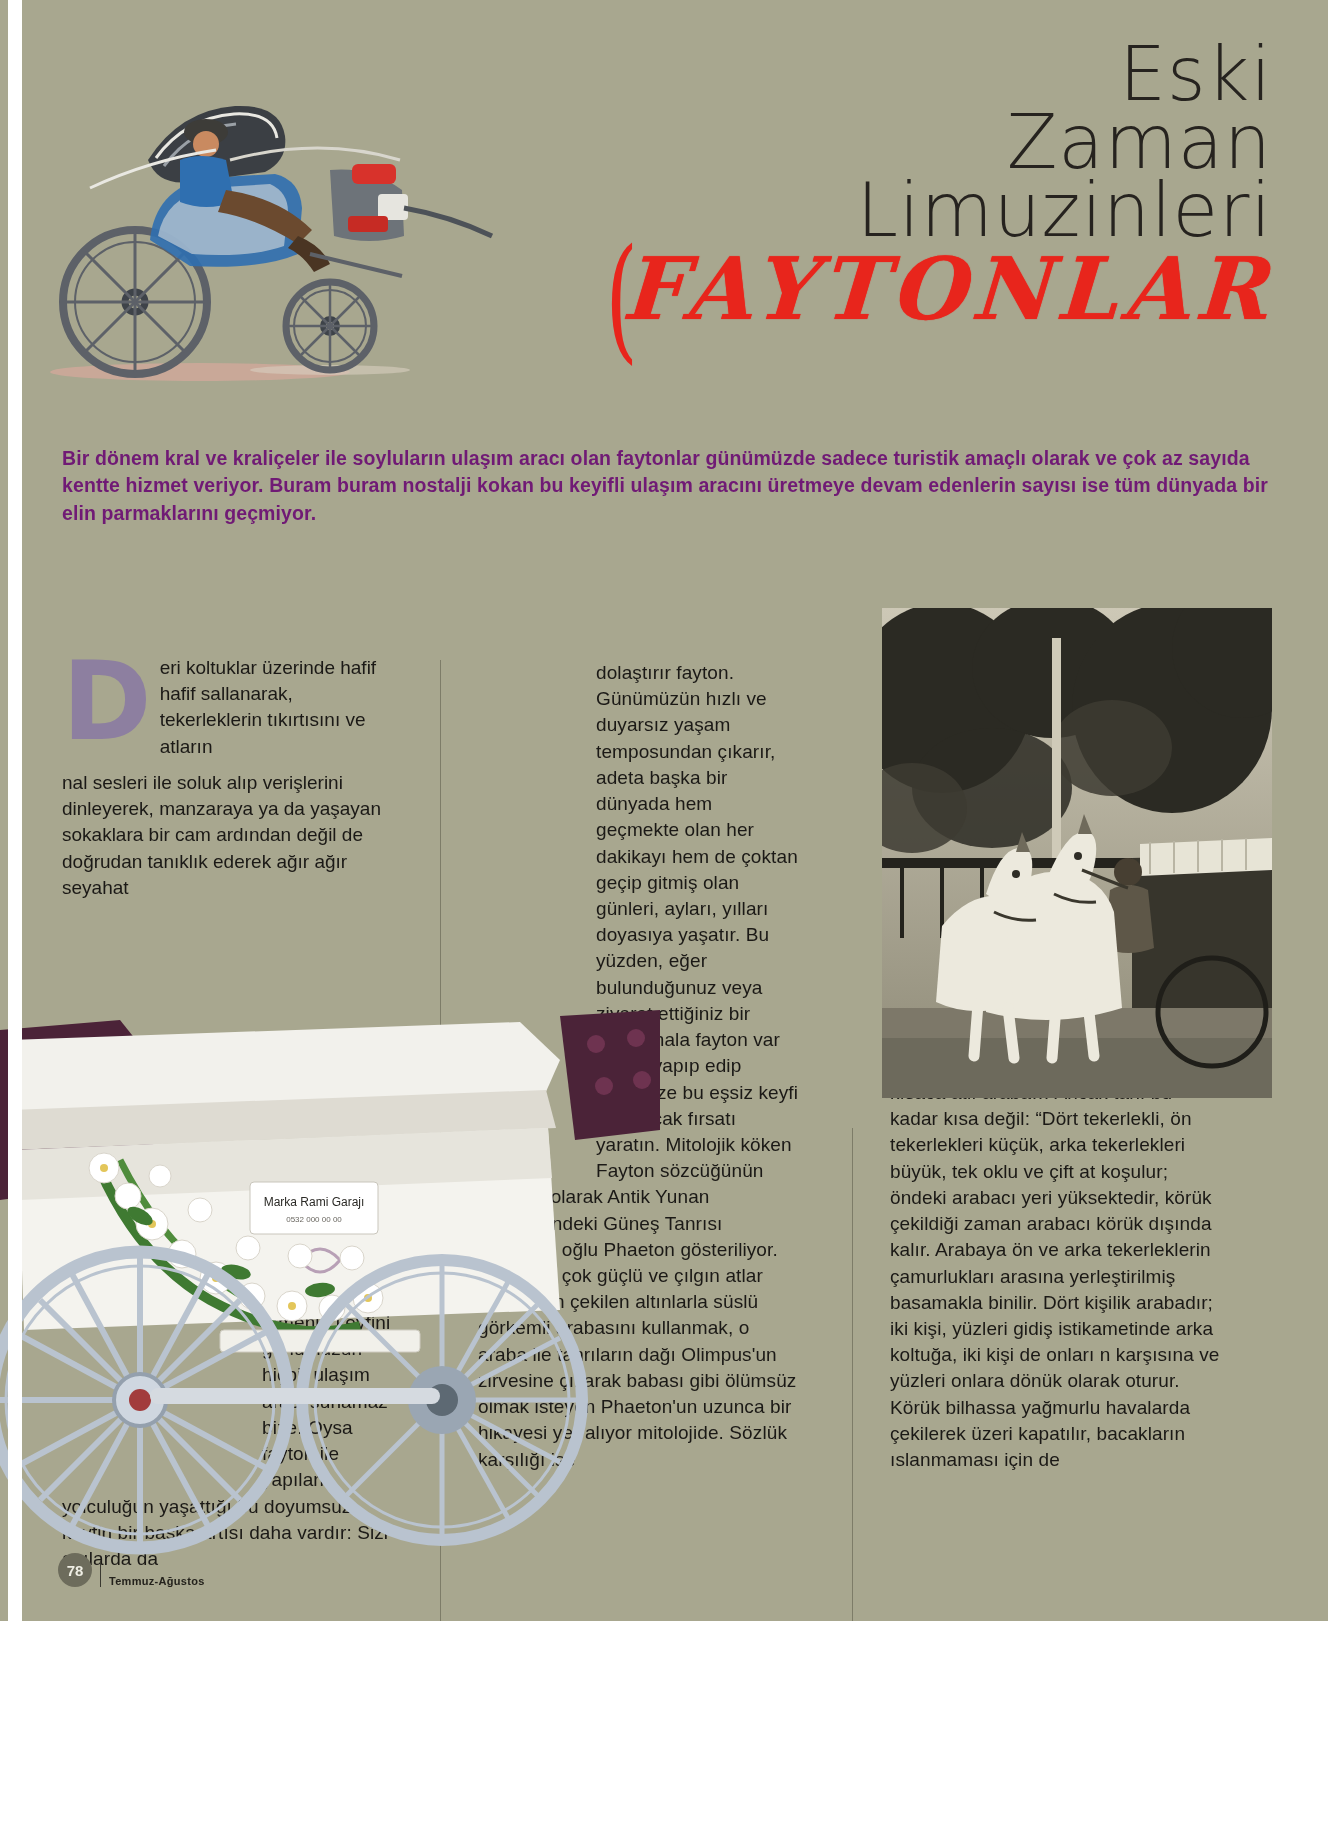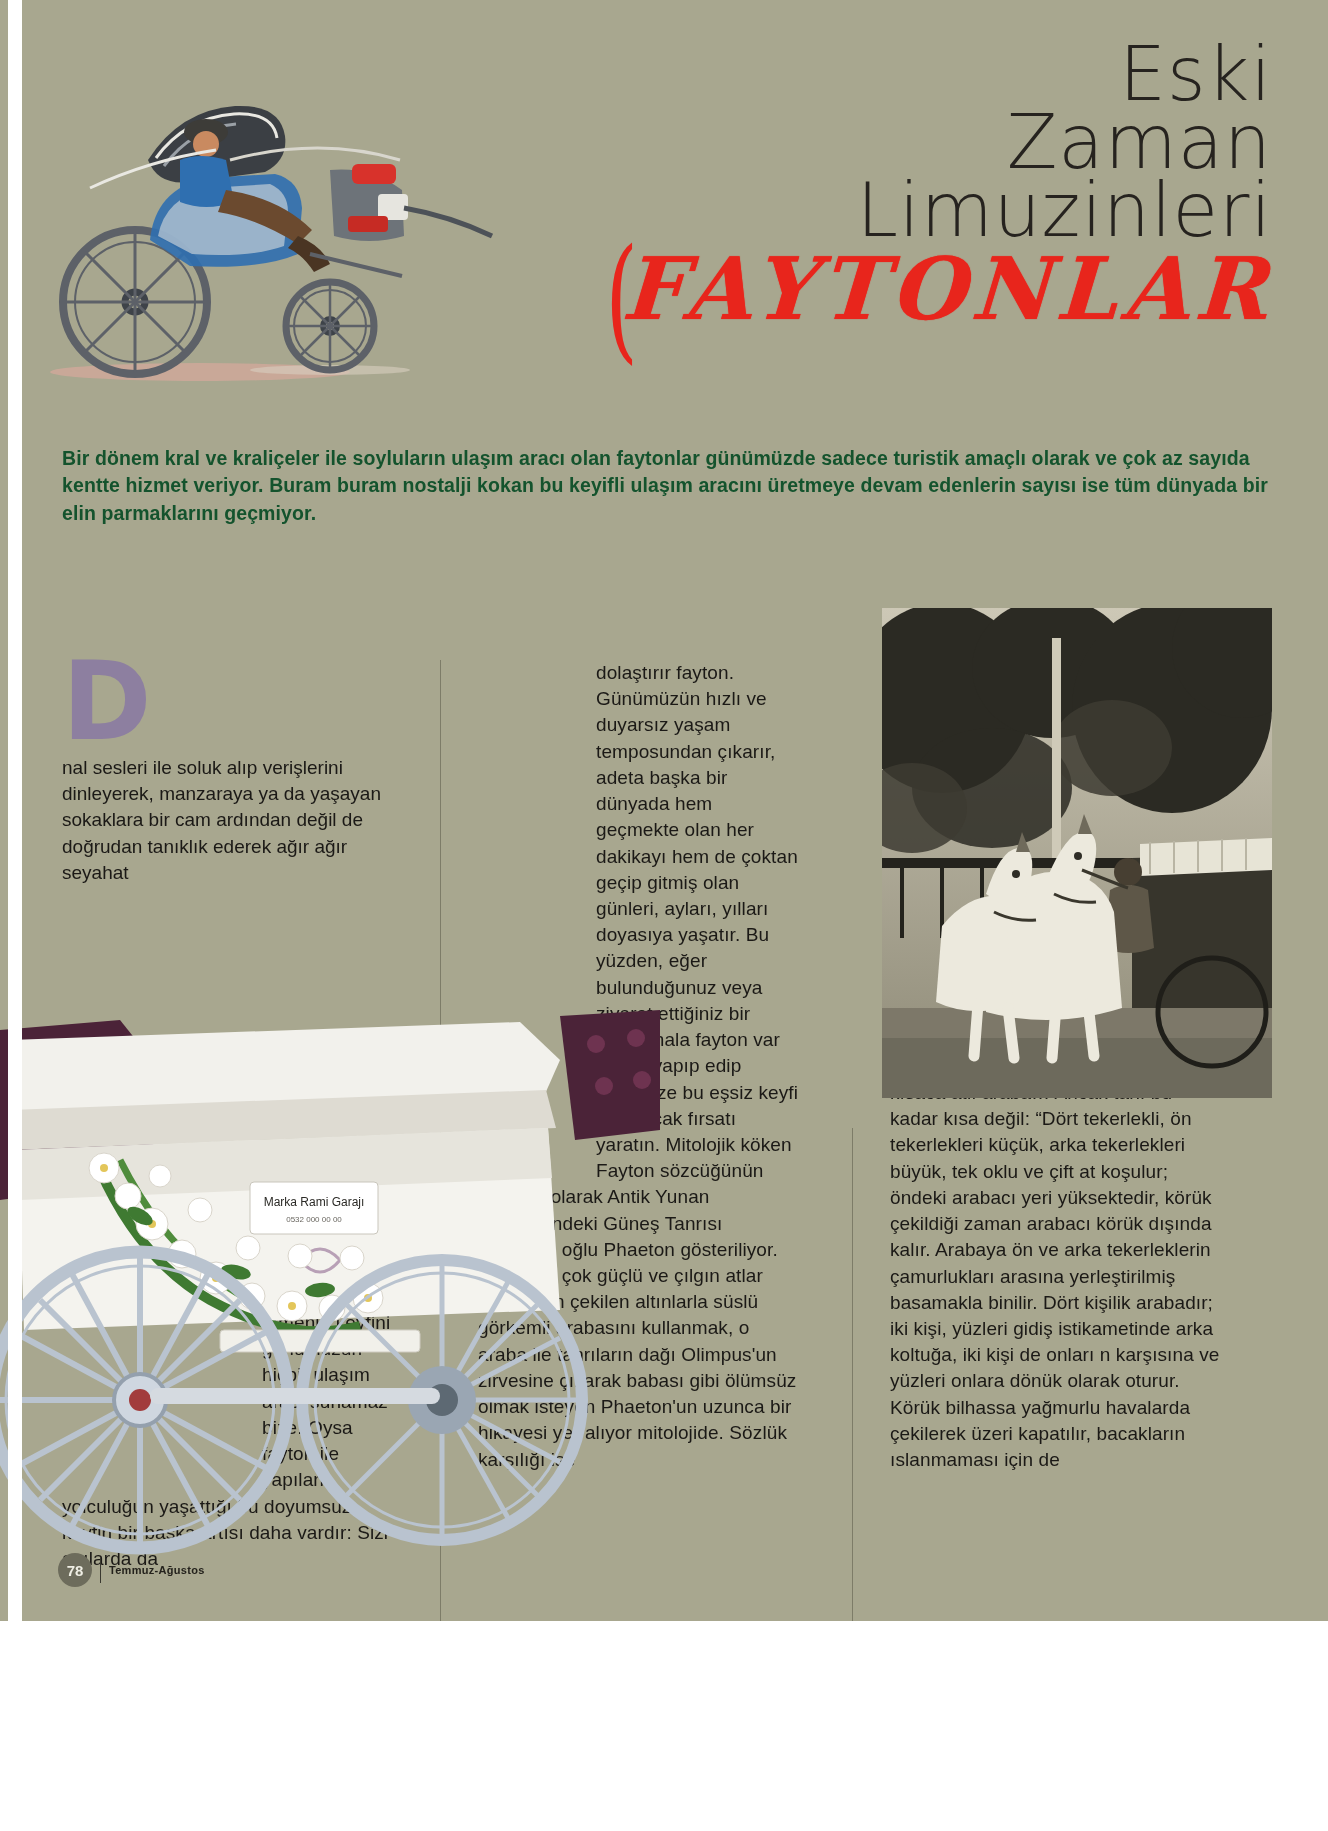--- a/index.html
+++ b/index.html
@@ -68,21 +68,21 @@
   }
 
   
   .lede {
     position: absolute;
     left: 62px;
     top: 425px;
     width: 1210px;
     font-size: 19.5px;
     line-height: 1.42;
-    color: #14532d;
+    color: #701a75;
     font-weight: 600;
     letter-spacing: .1px;
   }
 
   
   .col {
     position: absolute;
     font-size: 19px;
     line-height: 1.38;
     color: #1b1916;
@@ -129,21 +129,21 @@
     width: 660px;
     height: 580px;
   }
 
   
   .folio {
     position: absolute;
     left: 58px;
     bottom: 44px;
     display: flex;
-    align-items: center;
+    align-items: flex-end;
     gap: 8px;
   }
   .folio-num {
     width: 34px; height: 34px;
     border-radius: 50%;
     background: #6d6c5c;
     color: #efeee4;
     font-size: 15px;
     font-weight: 700;
     display: flex;
@@ -248,20 +248,21 @@
 
   <p class="lede">Bir dönem kral ve kraliçeler ile soyluların ulaşım aracı olan faytonlar günümüzde sadece turistik amaçlı olarak ve çok az sayıda kentte hizmet veriyor. Buram buram nostalji kokan bu keyifli ulaşım aracını üretmeye devam edenlerin sayısı ise tüm dünyada bir elin parmaklarını geçmiyor.</p>
 
   <div class="rule" style="left:440px; top:660px; height:760px;"></div>
   <div class="rule" style="left:852px; top:1128px; height:600px;"></div>
   <div class="rule" style="left:440px; top:1470px; height:280px;"></div>
 
   <div class="col1-wrap">
     <div class="col1-top">
       <span class="dropcap">D</span>
+      <span>eri koltuklar üzerinde hafif hafif sallanarak, tekerleklerin tıkırtısını ve atların</span>
     </div>
     <div style="clear:both; height:2px;"></div>
     <div class="col1-top" style="margin-top:8px;">nal sesleri ile soluk alıp verişlerini dinleyerek, manzaraya ya da yaşayan sokaklara bir cam ardından değil de doğrudan tanıklık ederek ağır ağır seyahat</div>
   </div>
 
   <div class="col" style="left:62px; top:1310px; width:330px;">
     <div style="float:left; width:200px; height:165px;"></div>
     <span>etmenin keyfini günümüzün hiçbir ulaşım aracı sunamaz bize. Oysa fayton ile yapılan yolculuğun yaşattığı bu doyumsuz keyfin bir başka artısı daha vardır: Sizi anılarda da</span>
   </div>
 

